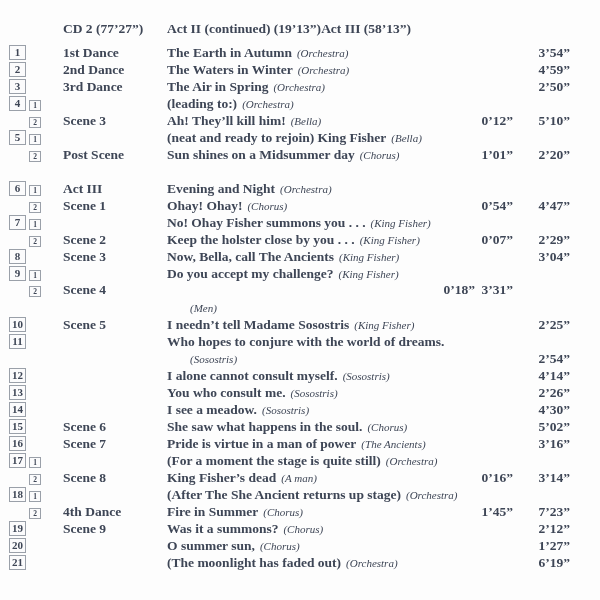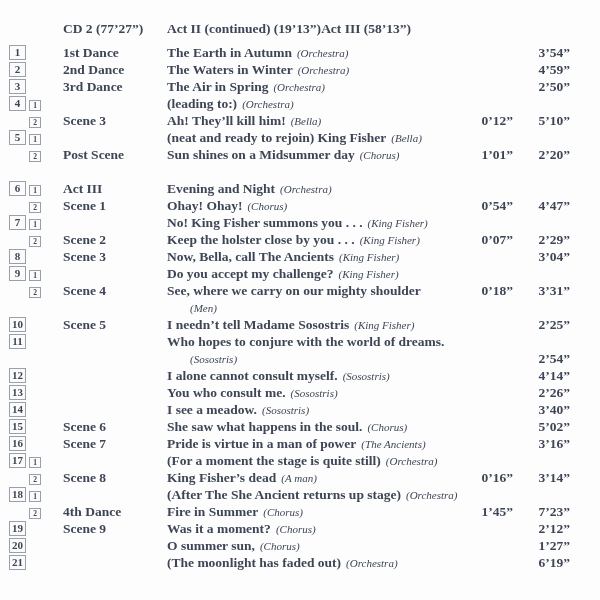--- a/index.html
+++ b/index.html
@@ -176,21 +176,21 @@
         <span class="cell title"><span class="t-bold">Ohay! Ohay!</span><span class="t-ital">(Chorus)</span></span>
         <span class="cell cue">0’54”</span>
         <span class="cell dur">4’47”</span>
       </div>
       <div class="row track">
         <span class="cell boxes">
           <span class="numbox big">7</span>
           <span class="numbox small">1</span>
         </span>
         <span class="cell label"></span>
-        <span class="cell title"><span class="t-bold">No! King Fisher summons you . . .</span><span class="t-ital">(King Fisher)</span></span>
+        <span class="cell title"><span class="t-bold">No! Ohay Fisher summons you . . .</span><span class="t-ital">(King Fisher)</span></span>
         <span class="cell cue"></span>
         <span class="cell dur"></span>
       </div>
       <div class="row track">
         <span class="cell boxes">
           <span class="numbox big"></span>
           <span class="numbox small">2</span>
         </span>
         <span class="cell label">Scene 2</span>
         <span class="cell title"><span class="t-bold">Keep the holster close by you . . .</span><span class="t-ital">(King Fisher)</span></span>
@@ -216,21 +216,20 @@
         <span class="cell title"><span class="t-bold">Do you accept my challenge?</span><span class="t-ital">(King Fisher)</span></span>
         <span class="cell cue"></span>
         <span class="cell dur"></span>
       </div>
       <div class="row track">
         <span class="cell boxes">
           <span class="numbox big"></span>
           <span class="numbox small">2</span>
         </span>
         <span class="cell label">Scene 4</span>
-        <span class="cell title"><span class="t-bold">See, where we carry on our mighty shoulder</span><span class="t-ital"></span></span>
         <span class="cell cue">0’18”</span>
         <span class="cell dur">3’31”</span>
       </div>
       <div class="row track">
         <span class="cell boxes">
           <span class="numbox big"></span>
           <span class="numbox small"></span>
         </span>
         <span class="cell label"></span>
         <span class="cell title indent"><span class="t-bold"></span><span class="t-ital">(Men)</span></span>
@@ -288,21 +287,21 @@
         <span class="cell dur">2’26”</span>
       </div>
       <div class="row track">
         <span class="cell boxes">
           <span class="numbox big">14</span>
           <span class="numbox small"></span>
         </span>
         <span class="cell label"></span>
         <span class="cell title"><span class="t-bold">I see a meadow.</span><span class="t-ital">(Sosostris)</span></span>
         <span class="cell cue"></span>
-        <span class="cell dur">3’40”</span>
+        <span class="cell dur">4’30”</span>
       </div>
       <div class="row track">
         <span class="cell boxes">
           <span class="numbox big">15</span>
           <span class="numbox small"></span>
         </span>
         <span class="cell label">Scene 6</span>
         <span class="cell title"><span class="t-bold">She saw what happens in the soul.</span><span class="t-ital">(Chorus)</span></span>
         <span class="cell cue"></span>
         <span class="cell dur">5’02”</span>
@@ -356,21 +355,21 @@
         <span class="cell title"><span class="t-bold">Fire in Summer</span><span class="t-ital">(Chorus)</span></span>
         <span class="cell cue">1’45”</span>
         <span class="cell dur">7’23”</span>
       </div>
       <div class="row track">
         <span class="cell boxes">
           <span class="numbox big">19</span>
           <span class="numbox small"></span>
         </span>
         <span class="cell label">Scene 9</span>
-        <span class="cell title"><span class="t-bold">Was it a moment?</span><span class="t-ital">(Chorus)</span></span>
+        <span class="cell title"><span class="t-bold">Was it a summons?</span><span class="t-ital">(Chorus)</span></span>
         <span class="cell cue"></span>
         <span class="cell dur">2’12”</span>
       </div>
       <div class="row track">
         <span class="cell boxes">
           <span class="numbox big">20</span>
           <span class="numbox small"></span>
         </span>
         <span class="cell label"></span>
         <span class="cell title"><span class="t-bold">O summer sun,</span><span class="t-ital">(Chorus)</span></span>

